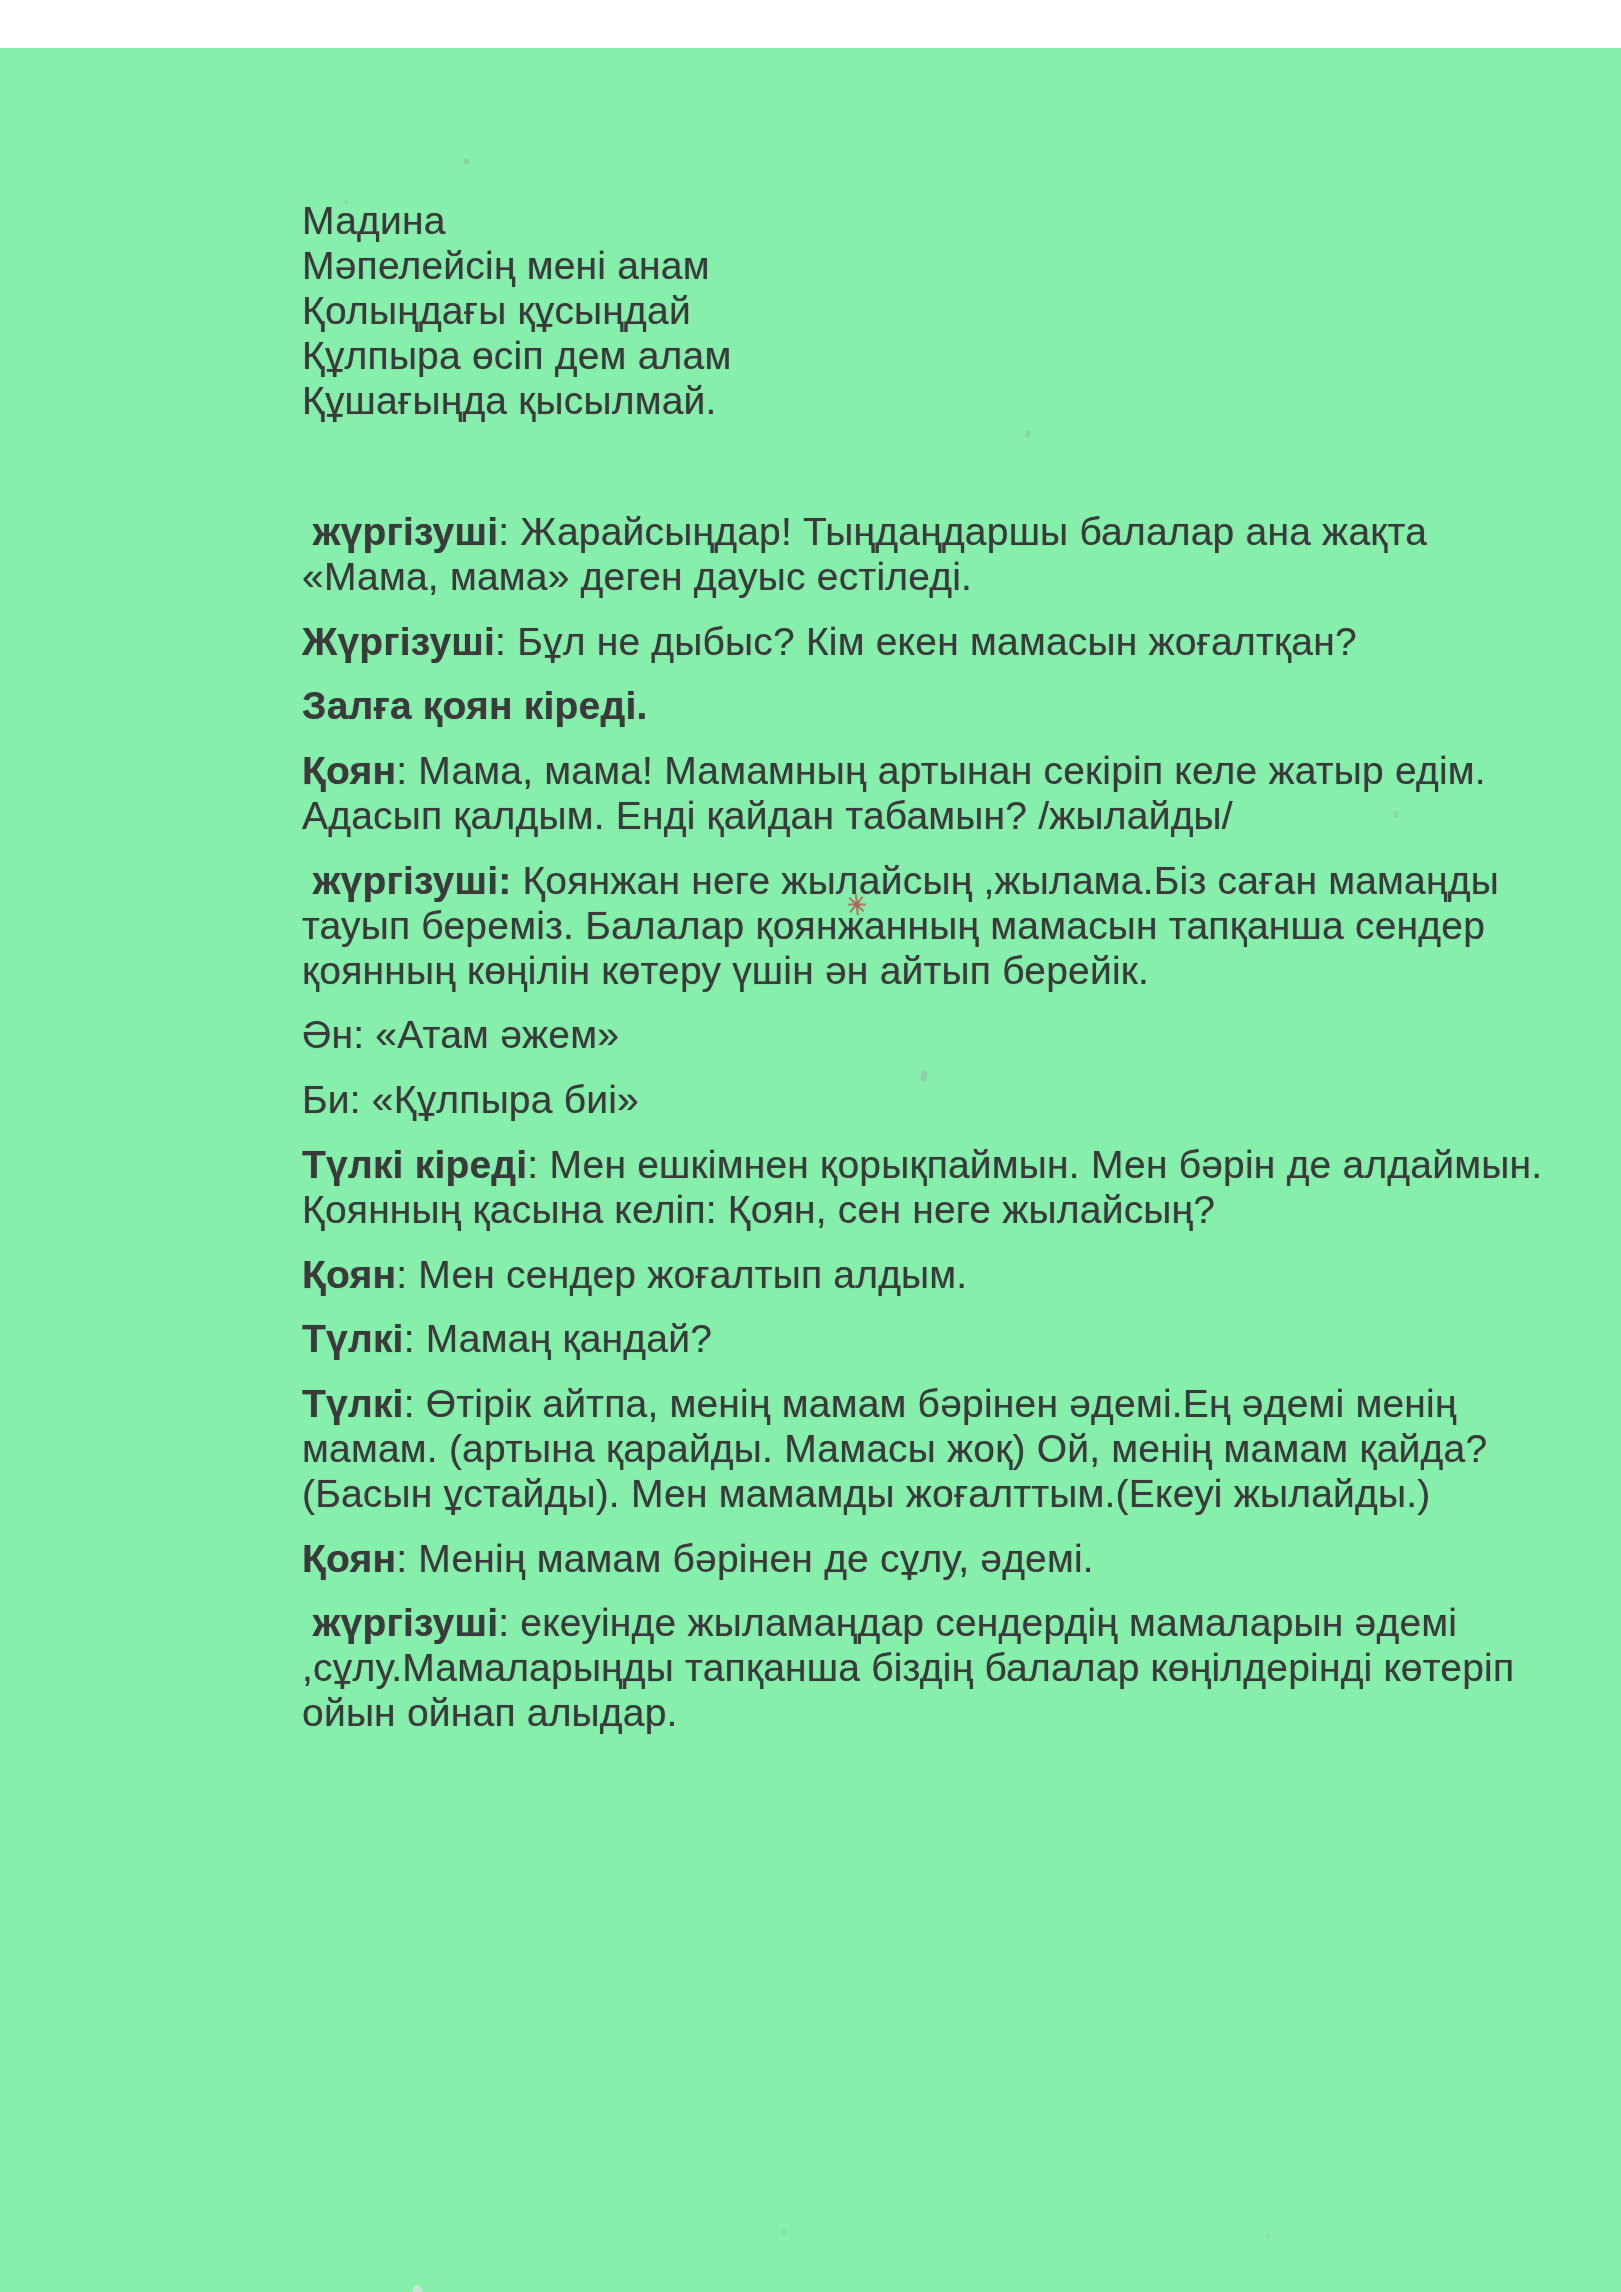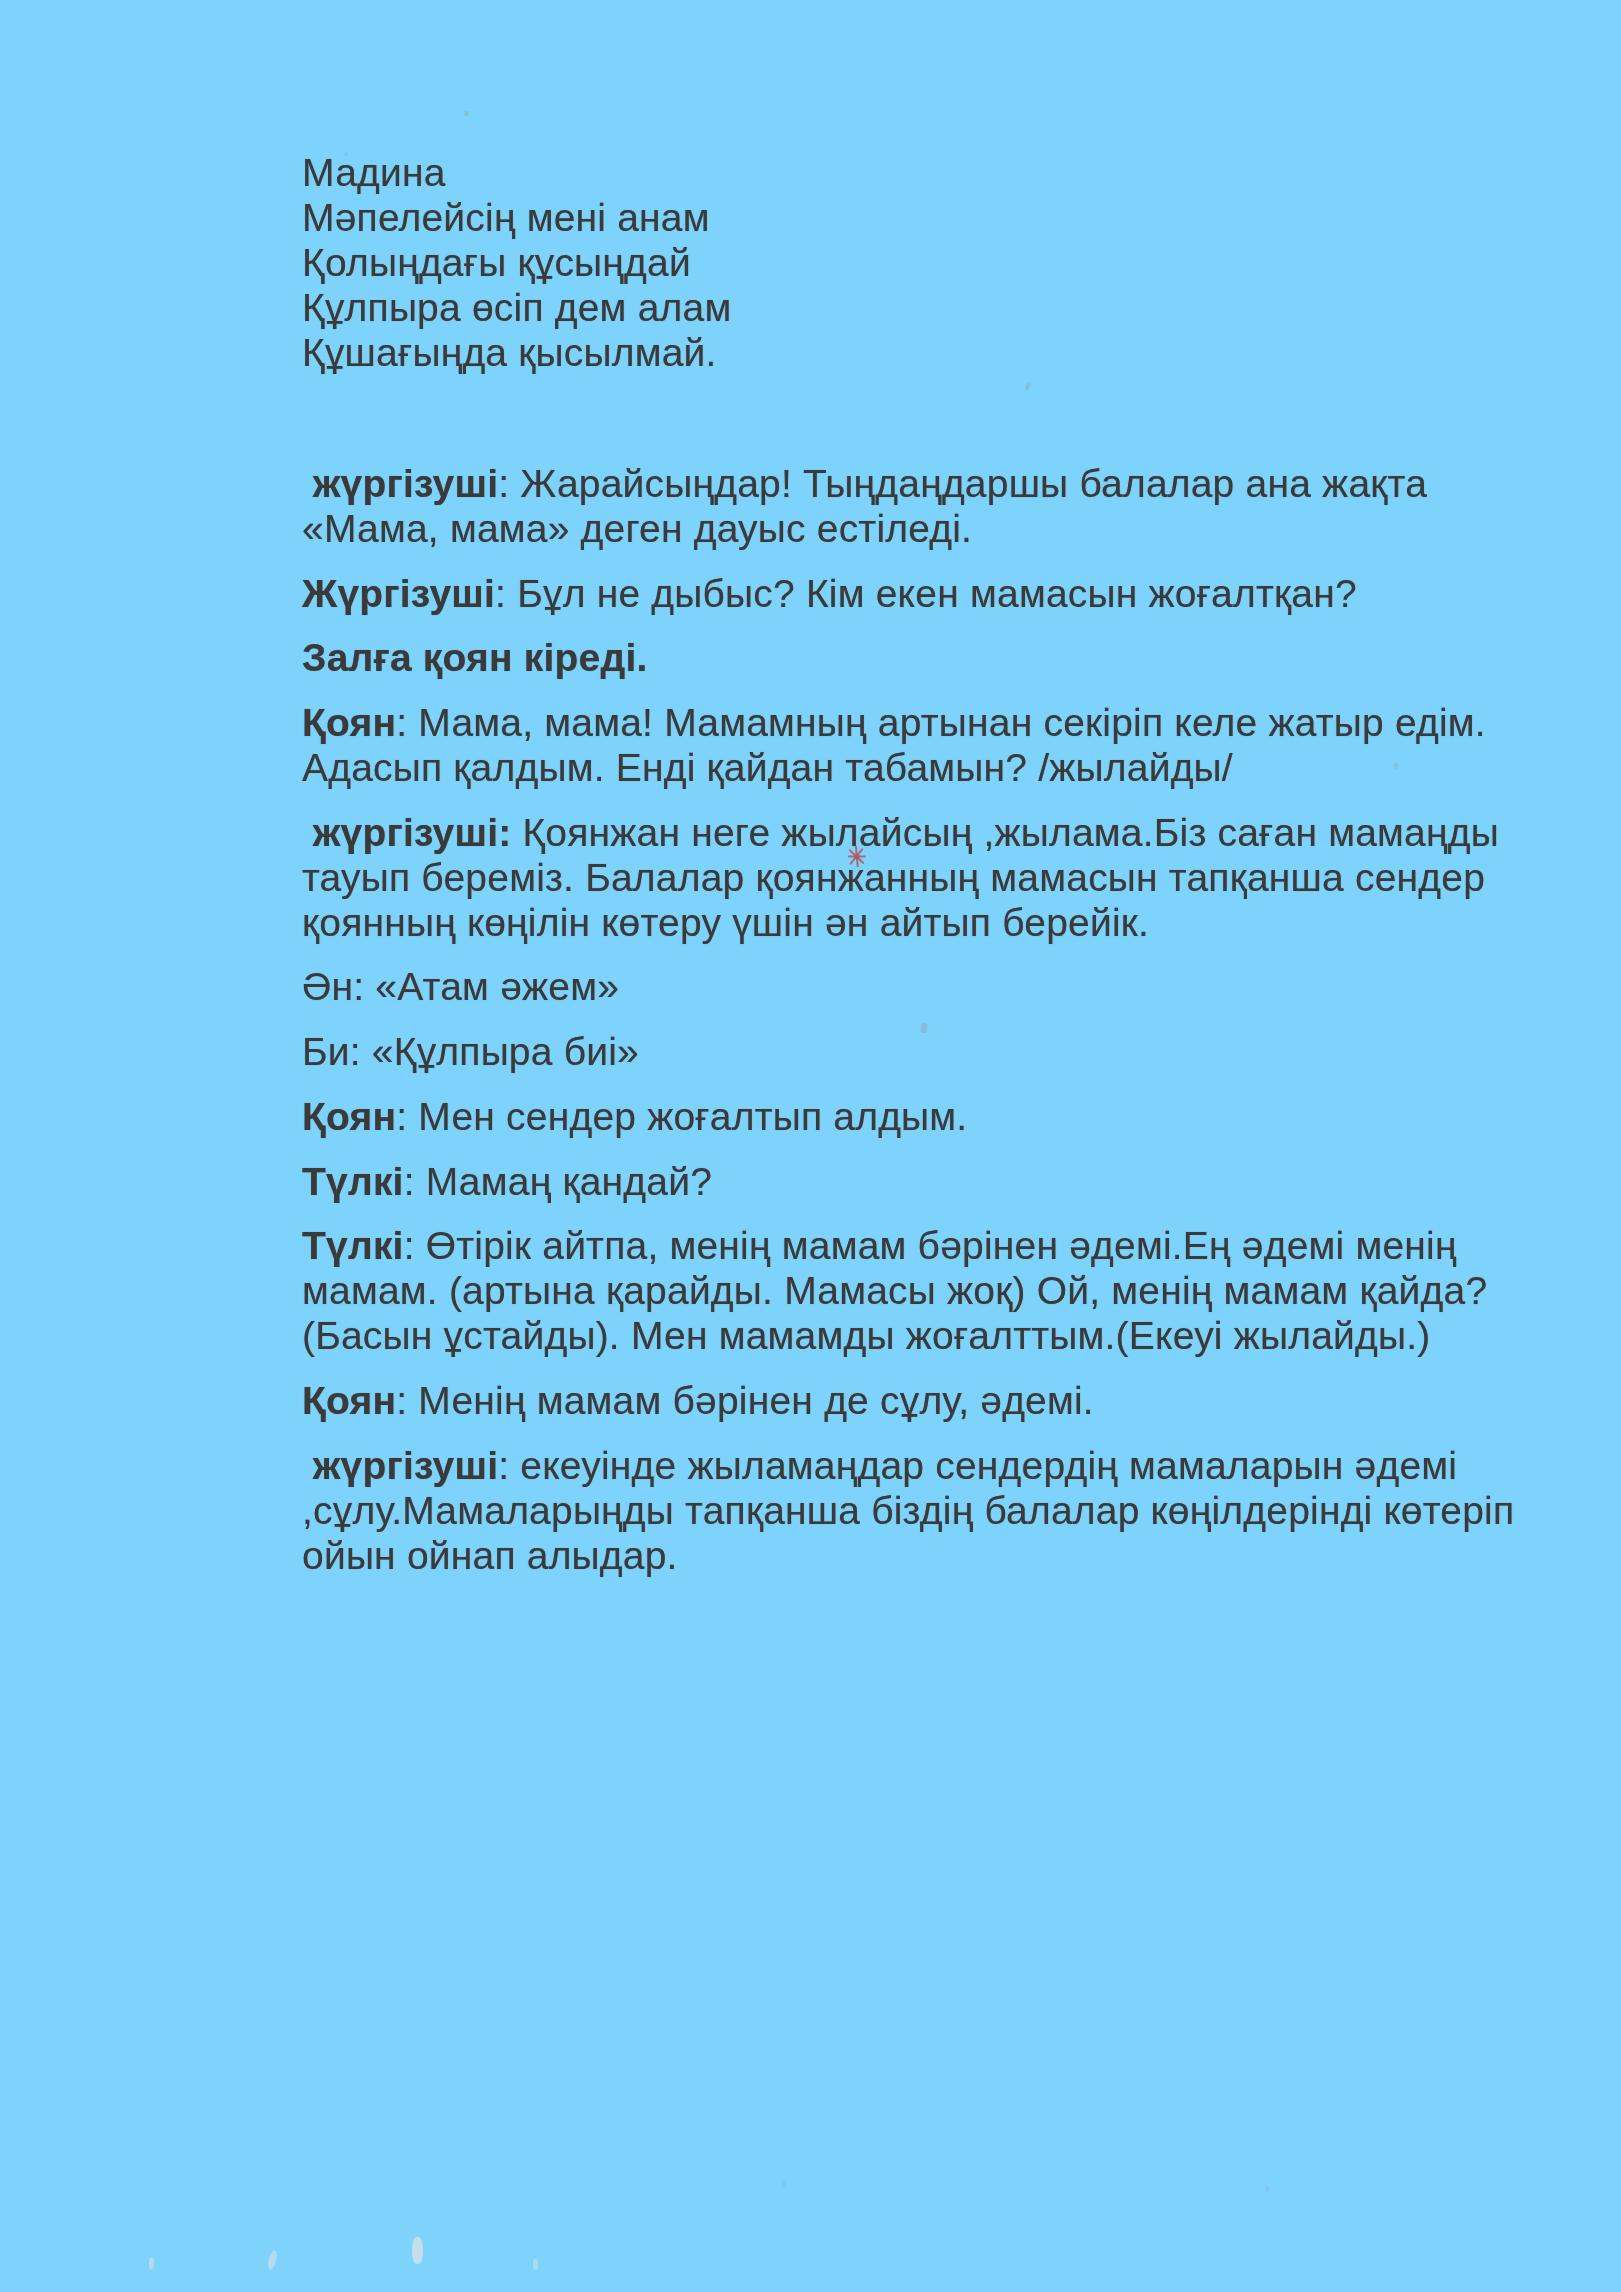--- a/index.html
+++ b/index.html
@@ -5,21 +5,22 @@
   html, body { margin: 0; padding: 0; }
   body {
     width: 1622px; height: 2293px;
     background: #ffffff;
     position: relative;
     overflow: hidden;
     font-family: "Liberation Sans", "DejaVu Sans", sans-serif;
   }
   .page {
     position: absolute; inset: 0;
-    background: #7dd3fc;
+    background: #86efac;
+    margin-top: 48px;
   }
   .content {
     position: absolute;
     left: 302px; top: 150px; width: 1248px;
     font-size: 39px;
     line-height: 45px;
     color: #3a3a3a;
     text-shadow: 0 0 0.9px rgba(70,70,70,0.55);
     letter-spacing: 0.2px;
   }
@@ -73,20 +74,21 @@
 
     <p class="para"><span class="speaker">Қоян</span><span>: Мама, мама! Мамамның артынан секіріп келе жатыр едім. Адасып қалдым. Енді қайдан табамын? /жылайды/</span></p>
 
     <p class="para indent"><span class="speaker">жүргізуші:</span><span> Қоянжан неге жылайсың ,жылама.Біз саған мамаңды тауып береміз. Балалар қоянжанның мамасын тапқанша сендер қоянның көңілін көтеру үшін ән айтып берейік.</span></p>
 
     <p class="heading">Ән: «Атам әжем»</p>
 
 
     <p class="heading">Би: «Құлпыра биі»</p>
 
+    <p class="para"><span class="speaker">Түлкі кіреді</span><span>: Мен ешкімнен қорықпаймын. Мен бәрін де алдаймын. Қоянның қасына келіп: Қоян, сен неге жылайсың?</span></p>
 
     <p class="para"><span class="speaker">Қоян</span><span>: Мен сендер жоғалтып алдым.</span></p>
 
     <p class="para"><span class="speaker">Түлкі</span><span>: Мамаң қандай?</span></p>
 
     <p class="para"><span class="speaker">Түлкі</span><span>: Өтірік айтпа, менің мамам бәрінен әдемі.Ең әдемі менің мамам. (артына қарайды. Мамасы жоқ) Ой, менің мамам қайда? (Басын ұстайды). Мен мамамды жоғалттым.(Екеуі жылайды.)</span></p>
 
     <p class="para"><span class="speaker">Қоян</span><span>: Менің мамам бәрінен де сұлу, әдемі.</span></p>
 
     <p class="para indent"><span class="speaker">жүргізуші</span><span>: екеуінде жыламаңдар сендердің мамаларын әдемі ,сұлу.Мамаларыңды тапқанша біздің балалар көңілдерінді көтеріп ойын ойнап алыдар.</span></p>

